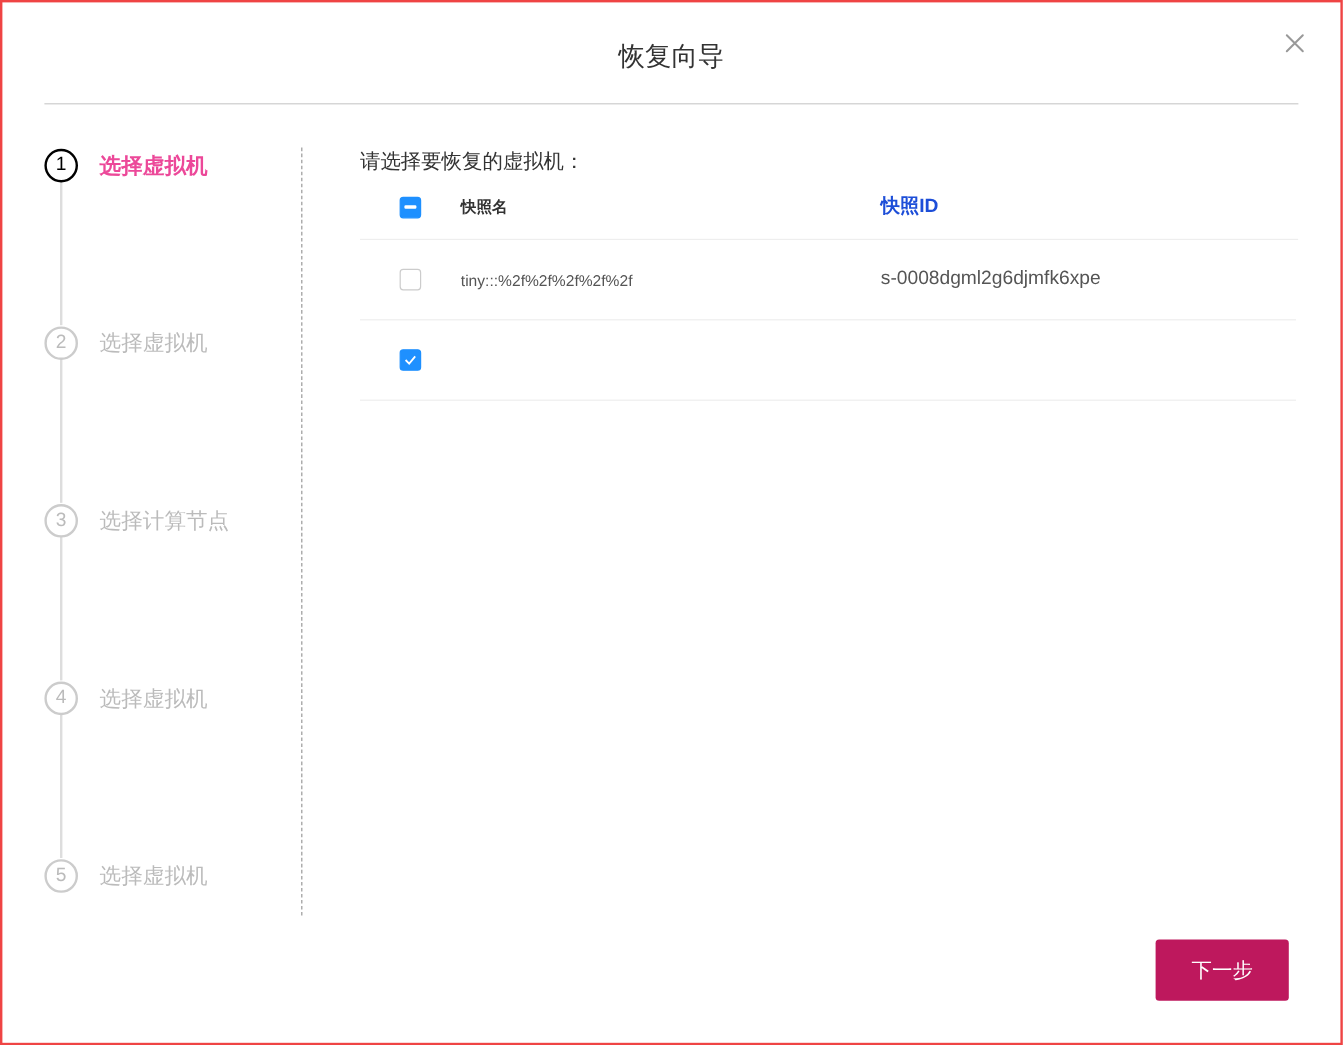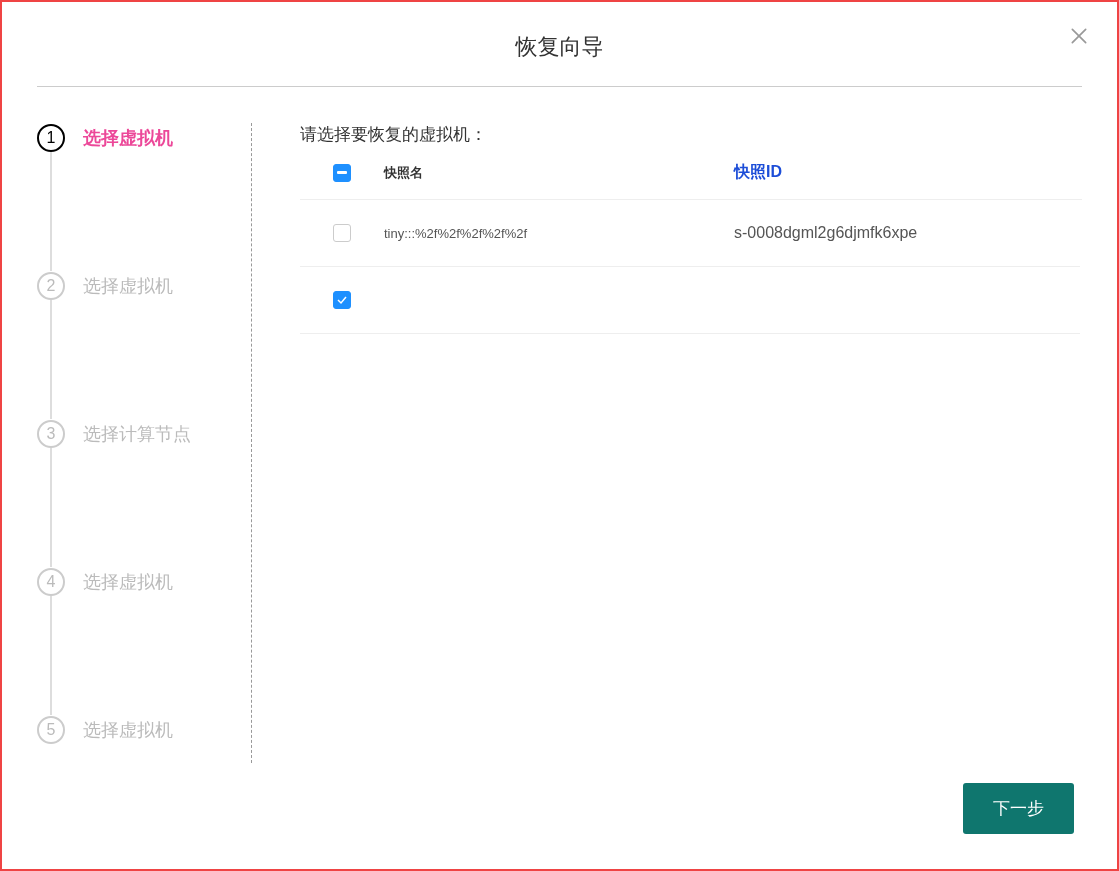--- a/index.html
+++ b/index.html
@@ -203,21 +203,21 @@
       width: 150%;
       height: 1px;
     }
     .modal-footer {
       margin-top: 20px;
       display: flex;
       justify-content: flex-end;
       padding-right: 8px;
     }
     .next-button {
-      background: #0f766e;
+      background: #be185d;
       color: #fff;
       border: none;
       padding: 14px 30px;
       font-size: 17px;
       border-radius: 3px;
       cursor: pointer;
       font-family: Liberation Serif, serif;
     }
     
     ::-webkit-scrollbar {

